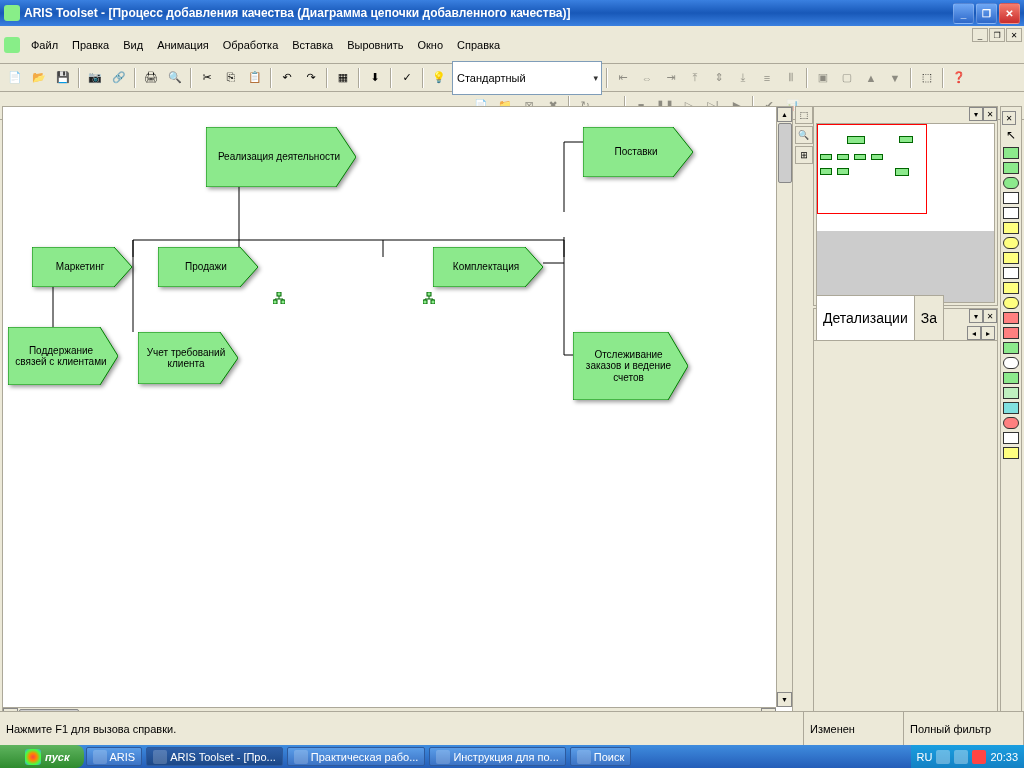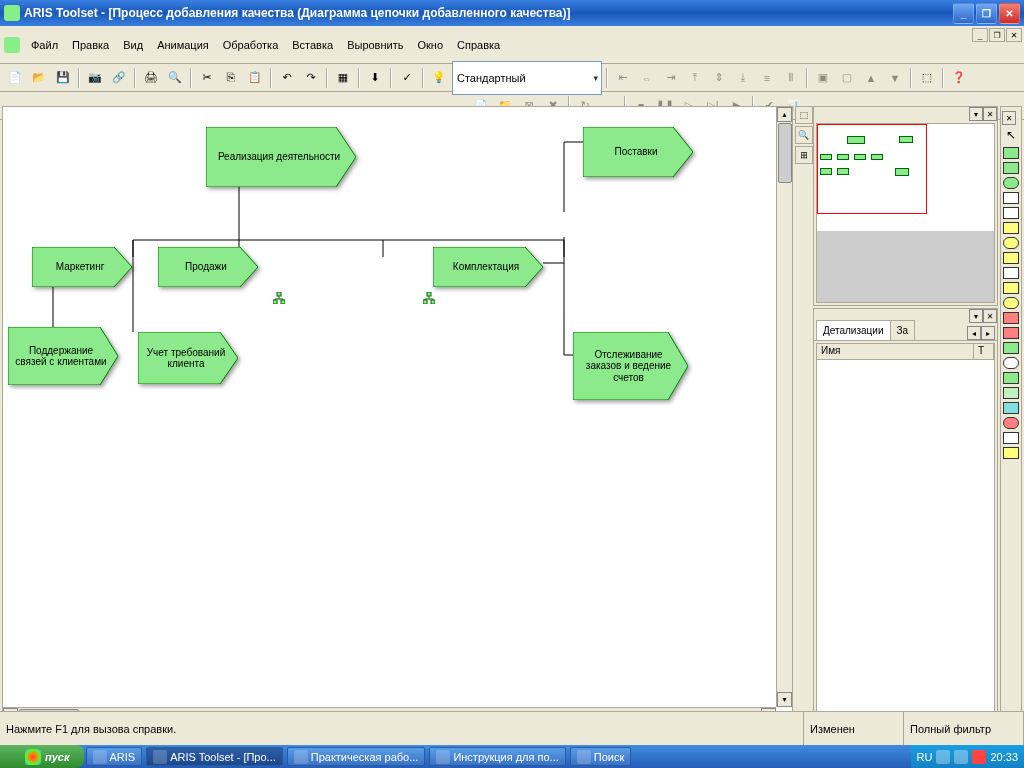--- a/index.html
+++ b/index.html
@@ -51,21 +51,21 @@
 
 
 .right-col { width:185px; display:flex; flex-direction:column; gap:2px; margin:2px 2px 2px 0; }
 .panel { border:1px solid #aca899; background:#ece9d8; position:relative; flex:1; display:flex; flex-direction:column; }
 .panel-hdr { height:14px; background:#ece9d8; display:flex; justify-content:flex-end; align-items:center; gap:0; }
 .panel-hbtn { width:14px; height:14px; font-size:8px; display:flex; align-items:center; justify-content:center; cursor:pointer; border:1px solid #888; background:#ece9d8; }
 .overview { flex:1; background:#fff; border:1px solid #aca899; margin:2px; position:relative; }
 .ov-mini { position:absolute; background:#8ce98c; border:1px solid #060; }
 .detail-body { flex:1; background:#fff; border:1px solid #aca899; margin:2px; overflow:hidden; }
 .tabs { display:flex; height:18px; border-bottom:1px solid #aca899; align-items:flex-end; padding:0 2px; }
-.tab { padding:4px 6px; border:1px solid #aca899; border-bottom:none; background:#ece9d8; margin-right:-1px; cursor:pointer; font-size:10px; }
+.tab { padding:14px 6px; border:1px solid #aca899; border-bottom:none; background:#ece9d8; margin-right:-1px; cursor:pointer; font-size:14px; }
 .tab.active { background:#fff; }
 .tab-scroll { margin-left:auto; display:flex; }
 .col-hdr { display:flex; height:16px; background:#ece9d8; border-bottom:1px solid #aca899; }
 .col-hdr span { padding:1px 4px; border-right:1px solid #aca899; font-size:10px; }
 
 
 .palette-col { width:22px; background:#ece9d8; border:1px solid #aca899; margin:2px 2px 2px 0; display:flex; flex-direction:column; align-items:center; gap:3px; padding-top:4px; }
 .pal-item { width:16px; height:12px; border:1px solid #333; cursor:pointer; }
 
 
@@ -323,26 +323,20 @@
       <div class="panel-hdr">
         <div class="panel-hbtn">▾</div>
         <div class="panel-hbtn">✕</div>
       </div>
       <div class="tabs">
         <div class="tab active">Детализации</div>
         <div class="tab">За</div>
         <div class="tab-scroll">
           <div class="panel-hbtn">◂</div>
           <div class="panel-hbtn">▸</div>
-        </div>
-      </div>
-      <div class="detail-body">
-        <div class="col-hdr">
-          <span style="flex:1">Имя</span>
-          <span style="width:20px">Т</span>
         </div>
       </div>
     </div>
   </div>
 
   <div class="palette-col" id="palette">
       <div style="width: 18px; height: 14px; display: flex;">
         <div class="panel-hbtn" style="font-size:8px;">✕</div>
       </div>
       <div style="width: 16px; height: 16px; font-size: 12px; text-align: center; cursor: pointer;">↖</div>

